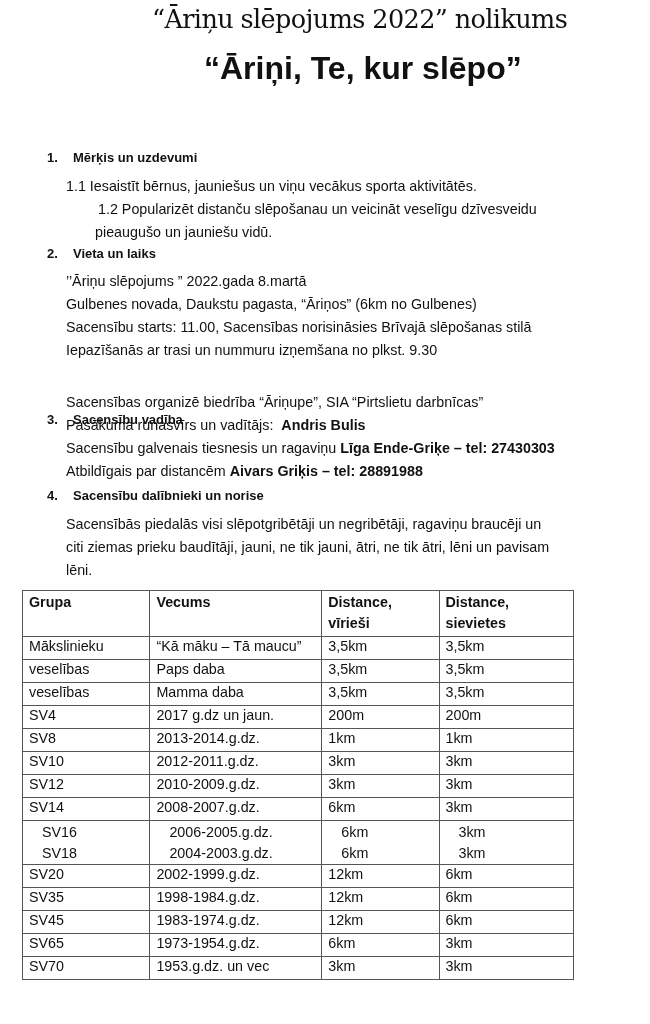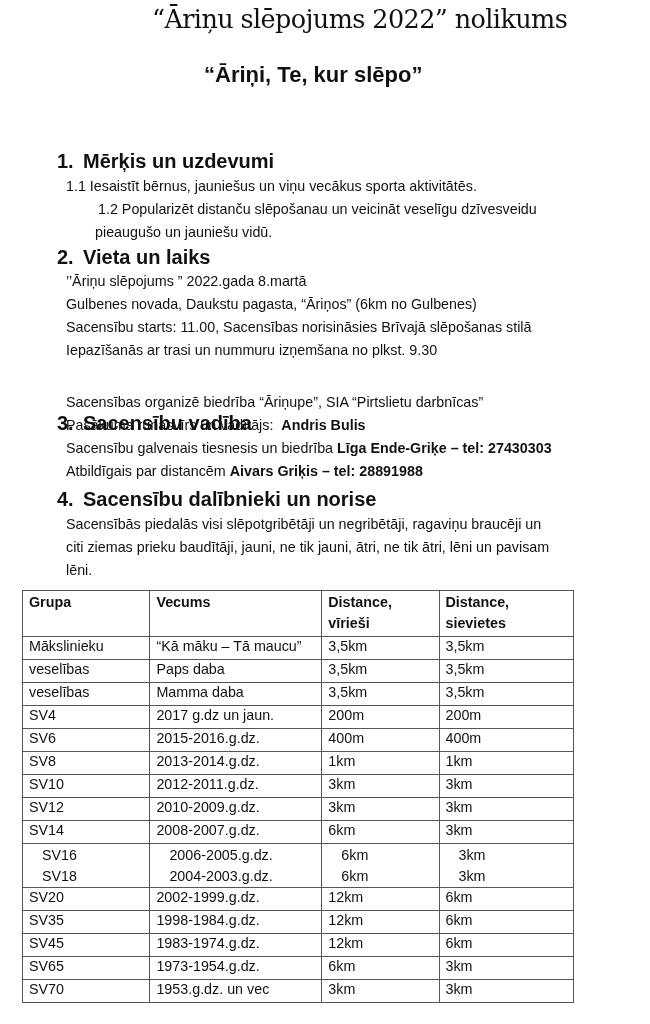--- a/index.html
+++ b/index.html
@@ -1,19 +1,19 @@
 <!DOCTYPE html>
 <html><head>
   <meta charset="utf-8">
   <style>
     html, body { margin: 0; padding: 0; background: #ffffff; }
     body { width: 650px; height: 1024px; position: relative; overflow: hidden; color: #111; }
     .t1 { position: absolute; left: 152px; top: 4px; font-family: "DejaVu Serif", "Liberation Serif", serif; font-size: 25.5px; letter-spacing: -0.6px; white-space: nowrap; }
-    .t2 { position: absolute; left: 204px; top: 50px; font-family: "Liberation Sans", sans-serif; font-weight: bold; font-size: 22px; white-space: nowrap; margin-top: 12px; }
-    .sec { position: absolute; left: 57px; font-family: "Liberation Sans", sans-serif; font-weight: bold; font-size: 20px; white-space: nowrap; }
+    .t2 { position: absolute; left: 204px; top: 50px; font-family: "Liberation Sans", sans-serif; font-weight: bold; font-size: 32px; white-space: nowrap; }
+    .sec { position: absolute; left: 47px; font-family: "Liberation Sans", sans-serif; font-weight: bold; font-size: 13px; white-space: nowrap; }
     .sec .num { display: inline-block; width: 26px; }
     .line { position: absolute; left: 66px; font-family: "Liberation Sans", sans-serif; font-size: 14.3px; white-space: nowrap; }
     .line b { font-weight: bold; }
     table.tbl { position: absolute; left: 22px; top: 590px; width: 552px; border-collapse: collapse; font-family: "Liberation Sans", sans-serif; font-size: 14.3px; }
     table.tbl td, table.tbl th { border: 1px solid #555; padding: 1px 6px 0 6px; text-align: left; vertical-align: top; height: 21px; font-weight: normal; }
     table.tbl th { font-weight: bold; height: 44px; line-height: 21px; }
     table.tbl td.multi { line-height: 21px; padding-left: 19px; }
     col.c1 { width: 136px; } col.c2 { width: 189px; } col.c3 { width: 126px; } col.c4 { width: 147px; }
   </style>
 </head>
@@ -38,21 +38,21 @@
 <div class="line" style="top:342px;text-align:right;">Iepazīšanās ar trasi un nummuru izņemšana no plkst. 9.30</div>
 
 <div class="sec" style="top:366px;margin-top:46px;">
   <span class="num">3.</span><span>Sacensību vadība</span>
 </div>
 <div class="line" style="top:394px;">Sacensības organizē biedrība “Āriņupe”, SIA “Pirtslietu darbnīcas”</div>
 <div class="line" style="top:417px;">
   <span>Pasākuma runasvīrs un vadītājs: </span>&nbsp;<b>Andris Bulis</b>
 </div>
 <div class="line" style="top:440px;">
-  <span>Sacensību galvenais tiesnesis un biedrība </span><b>Līga Ende-Griķe – tel: 27430303</b>
+  <span>Sacensību galvenais tiesnesis un ragaviņu </span><b>Līga Ende-Griķe – tel: 27430303</b>
 </div>
 <div class="line" style="top:463px;">
   <span>Atbildīgais par distancēm </span><b>Aivars Griķis – tel: 28891988</b>
 </div>
 
 <div class="sec" style="top:488px;">
   <span class="num">4.</span><span>Sacensību dalībnieki un norise</span>
 </div>
 <div class="line" style="top:516px;">Sacensībās piedalās visi slēpotgribētāji un negribētāji, ragaviņu braucēji un</div>
 <div class="line" style="top:539px;">citi ziemas prieku baudītāji, jauni, ne tik jauni, ātri, ne tik ātri, lēni un pavisam</div>
@@ -90,26 +90,20 @@
       <td>veselības</td>
       <td>Mamma daba</td>
       <td>3,5km</td>
       <td>3,5km</td>
     </tr>
     <tr>
       <td>SV4</td>
       <td>2017 g.dz un jaun.</td>
       <td>200m</td>
       <td>200m</td>
-    </tr>
-    <tr>
-      <td>SV6</td>
-      <td>2015-2016.g.dz.</td>
-      <td>400m</td>
-      <td>400m</td>
     </tr>
     <tr>
       <td>SV8</td>
       <td>2013-2014.g.dz.</td>
       <td>1km</td>
       <td>1km</td>
     </tr>
     <tr>
       <td>SV10</td>
       <td>2012-2011.g.dz.</td>

